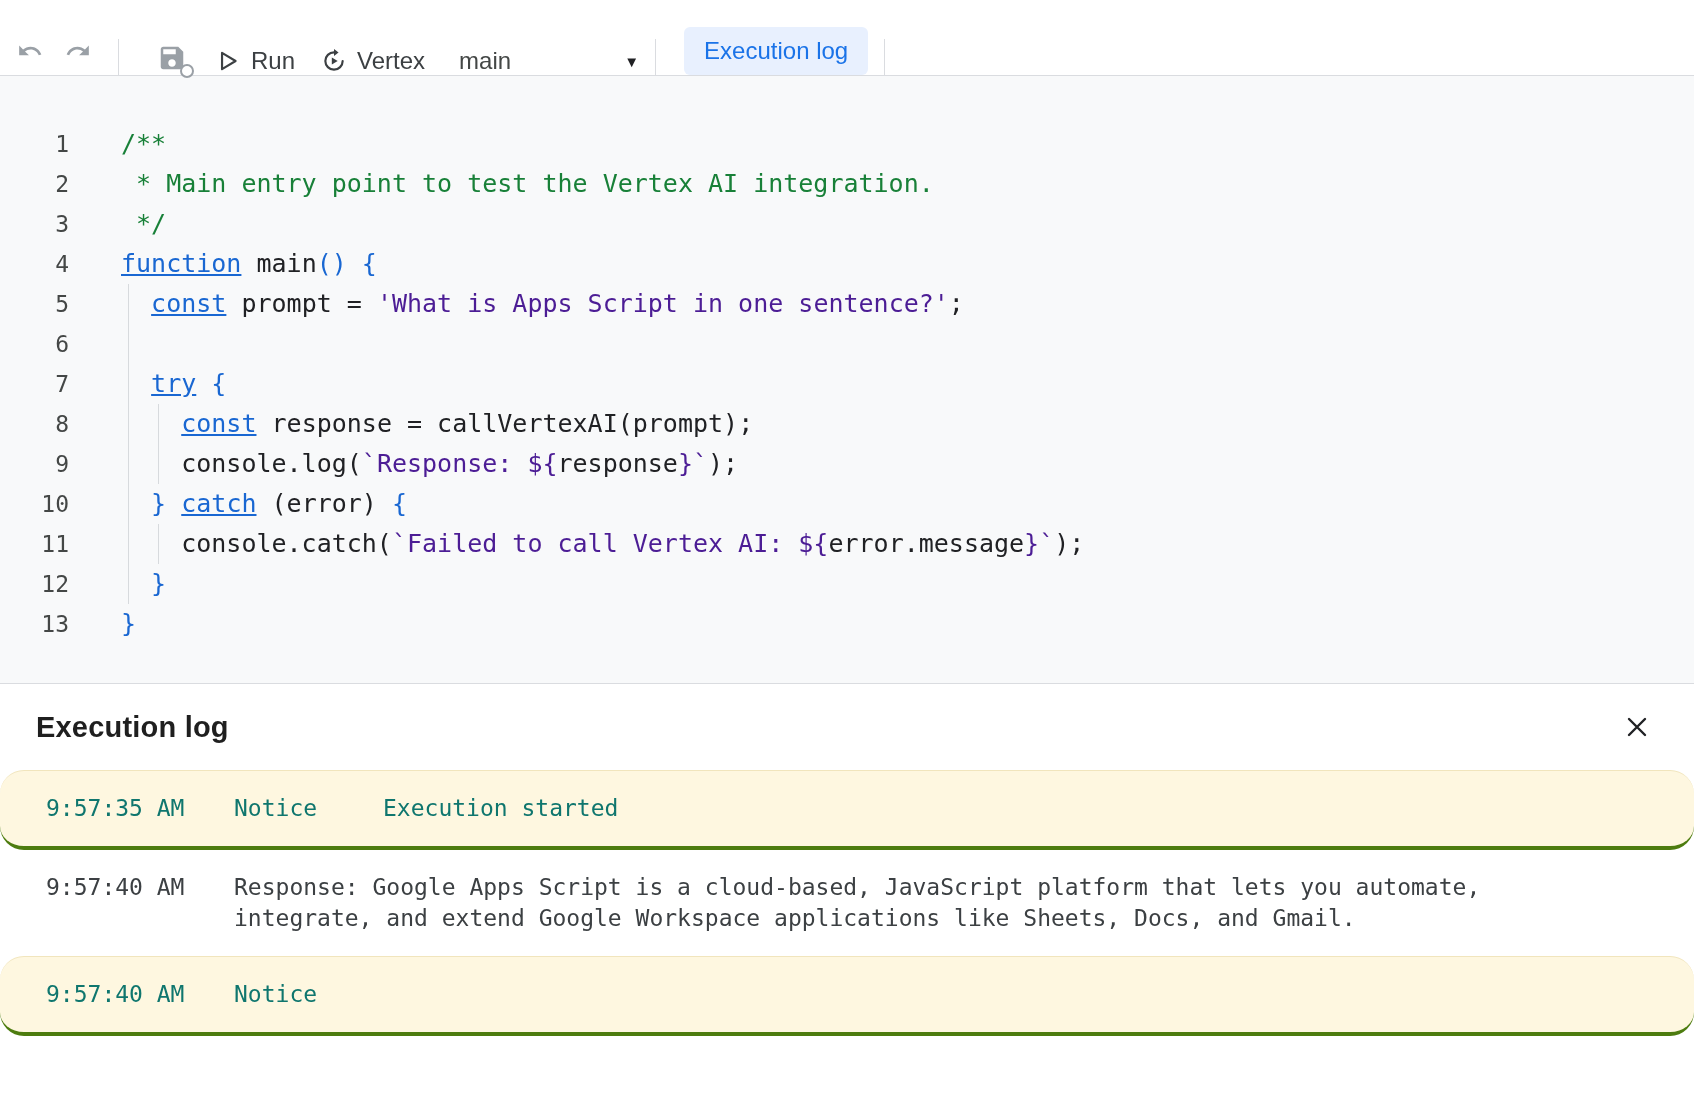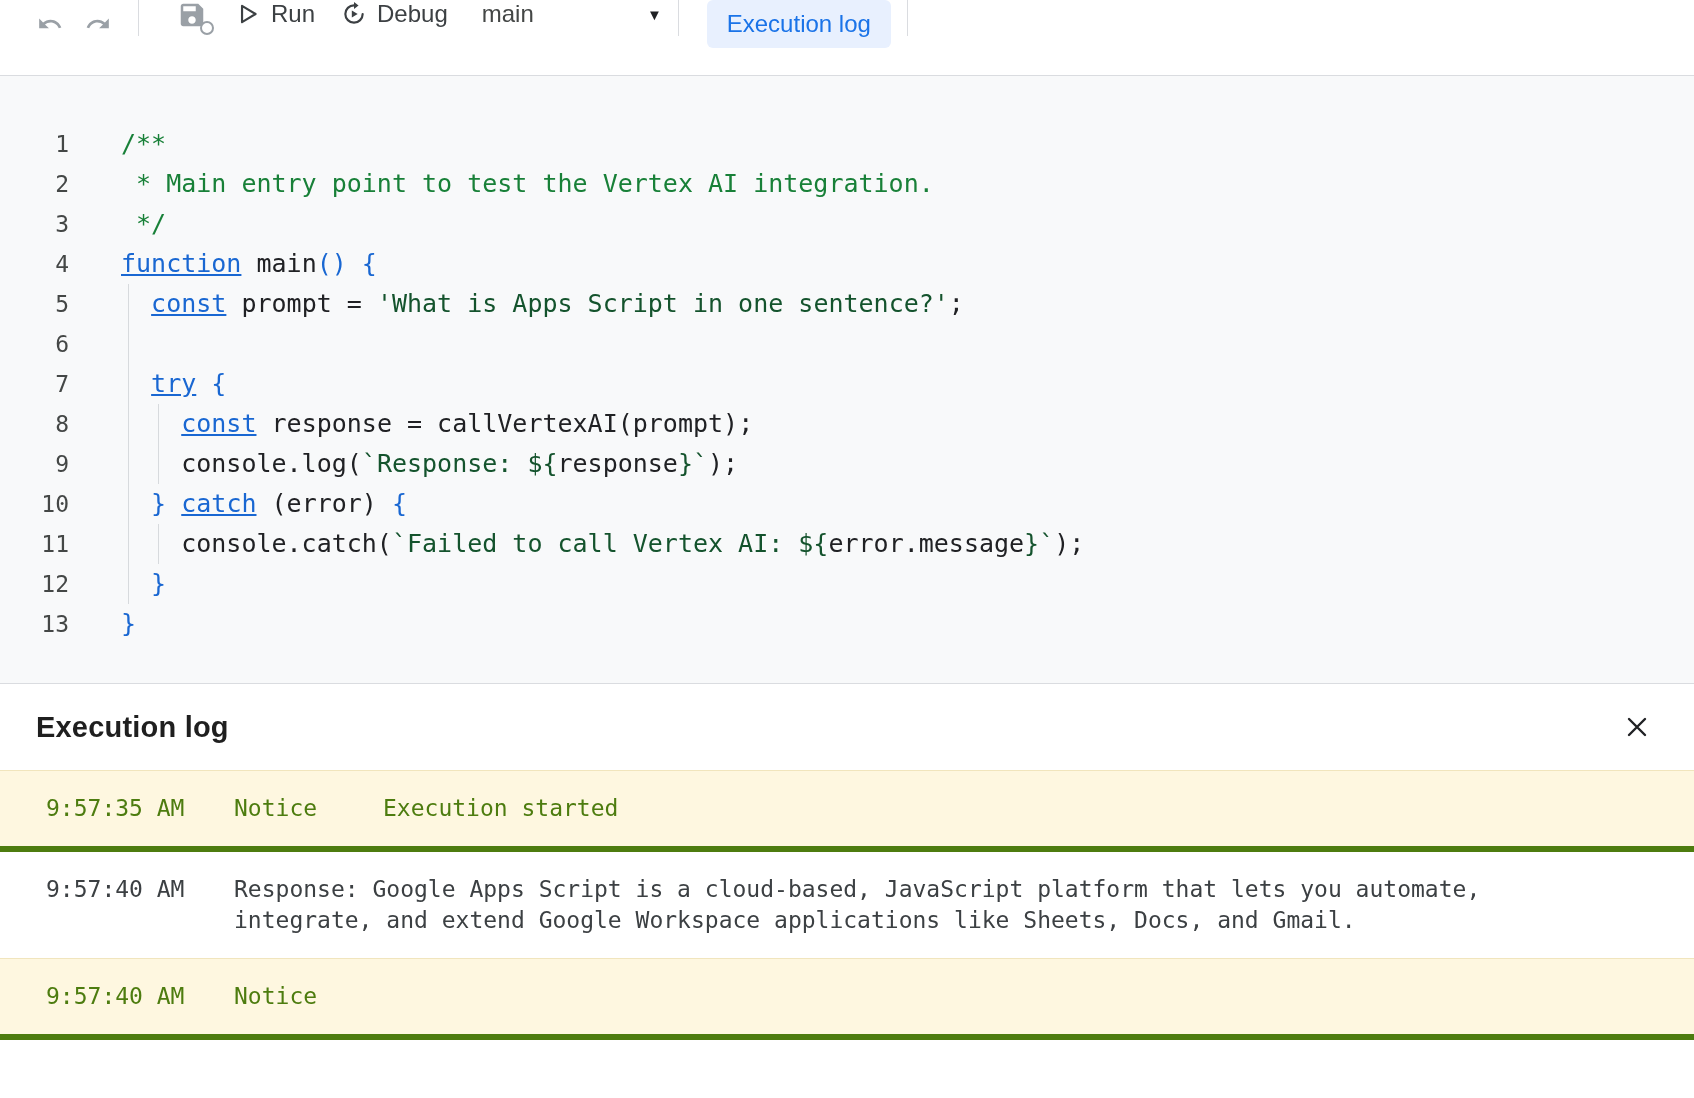--- a/index.html
+++ b/index.html
@@ -1,22 +1,22 @@
 <!DOCTYPE html>
 <html><head>
 <meta charset="utf-8">
 <style>
   * { margin:0; padding:0; box-sizing:border-box; }
   html,body { width:1694px; height:1098px; overflow:hidden; background:#fff; }
   body { font-family:"Liberation Sans", sans-serif; }
   .screen { width:1694px; height:1098px; display:flex; flex-direction:column; }
 
   
-  .toolbar { height:76px; flex:none; display:flex; align-items:flex-start;
-             border-bottom:1px solid #dadce0; padding-left:26px; background:#fff; }
+  .toolbar { height:76px; flex:none; display:flex; align-items:flex-end;
+             border-bottom:1px solid #dadce0; padding-left:6px; background:#fff; }
   .icon-btn { width:48px; height:48px; display:flex; align-items:center; justify-content:center;
               border-radius:50%; cursor:pointer; background:none; border:none; }
   .tb-divider { width:1px; height:36px; background:#dadce0; margin:0 16px; flex:none; }
   .tb-btn { display:flex; align-items:center; gap:10px; font-size:24px; color:#3c4043;
             font-weight:500; margin-left:26px; cursor:pointer; background:none; border:none;
             font-family:"Liberation Sans", sans-serif; }
   .fn-select { display:flex; align-items:center; justify-content:space-between; width:180px;
                margin-left:34px; font-size:24px; color:#444746; cursor:pointer; }
   .caret { font-size:15px; color:#202124; }
   .log-pill { margin-left:12px; background:#e8f0fe; color:#1a73e8; font-size:24px; font-weight:500;
@@ -28,35 +28,35 @@
 
   
   .editor { flex:none; height:607px; background:#f8f9fa; padding-top:48px; overflow:hidden;
             font-family:"DejaVu Sans Mono","Liberation Mono",monospace; font-size:25px; cursor:text; }
   .code-line { display:flex; height:40px; line-height:40px; }
   .gutter { width:121px; flex:none; text-align:right; padding-right:52px; color:#444746; font-size:23px; }
   .line-text { position:relative; white-space:pre; color:#202124; }
   .indent-guide { position:absolute; top:0; bottom:0; width:1px; background:#d7dadd; }
   .tok-com { color:#188038; }
   .tok-kw  { color:#1967d2;text-decoration:underline; }
-  .tok-str { color:#14532d; }
+  .tok-str { color:#4c1d95; }
   .tok-br  { color:#1967d2; }
   .tok-def { color:#202124; }
 
   
   .log-panel { flex:1; background:#fff; border-top:1px solid #dadce0; display:flex; flex-direction:column; }
   .log-header { height:86px; flex:none; display:flex; align-items:center; justify-content:space-between;
                 padding:0 36px; }
   .log-title { font-size:29px; font-weight:700; color:#1f1f1f; letter-spacing:.2px; }
   .close-btn { width:42px; height:42px; display:flex; align-items:center; justify-content:center;
                cursor:pointer; background:none; border:none; }
   .log-row { display:flex; font-family:"DejaVu Sans Mono","Liberation Mono",monospace;
              font-size:23px; line-height:31px; padding:22px 94px 22px 46px; }
-  .log-row.notice { background:#fef7e0; color:#4d7c0f;
-                    border-top:1px solid #f1e5bd; border-bottom:6px solid #4d7c0f; }
+  .log-row.notice { background:#fef7e0; color:#0f766e;
+                    border-top:1px solid #f1e5bd; border-bottom:4px solid #4d7c0f;border-radius:24px; }
   .log-row.info { color:#3c4043; background:#fff; }
   .log-time { width:188px; flex:none; }
   .log-level { width:149px; flex:none; }
   .log-message { flex:1; }
 </style>
 </head>
 <body>
 
 <div class="screen">
 
@@ -83,21 +83,21 @@
         <path d="M6.5 4.5 L19 12 L6.5 19.5 Z" fill="none" stroke="#3c4043" stroke-width="2" stroke-linejoin="round"></path>
       </svg>
       <span>Run</span>
     </button>
     <button class="tb-btn">
       <svg width="26" height="26" viewBox="0 0 24 24">
         <path d="M12 4a8 8 0 1 0 8 8" fill="none" stroke="#3c4043" stroke-width="2" stroke-linecap="round"></path>
         <path d="M12 1l4.2 3.2L12 7.4z" fill="#3c4043"></path>
         <path d="M10 8.8l5.4 3.2-5.4 3.2z" fill="#3c4043"></path>
       </svg>
-      <span>Debug</span>
+      <span>Vertex</span>
     </button>
     <div class="fn-select">
       <span>main</span>
       <span class="caret">▼</span>
     </div>
     <div class="tb-divider"></div>
     <button class="log-pill">Execution log</button>
     <div class="tb-divider"></div>
   </div>
 

